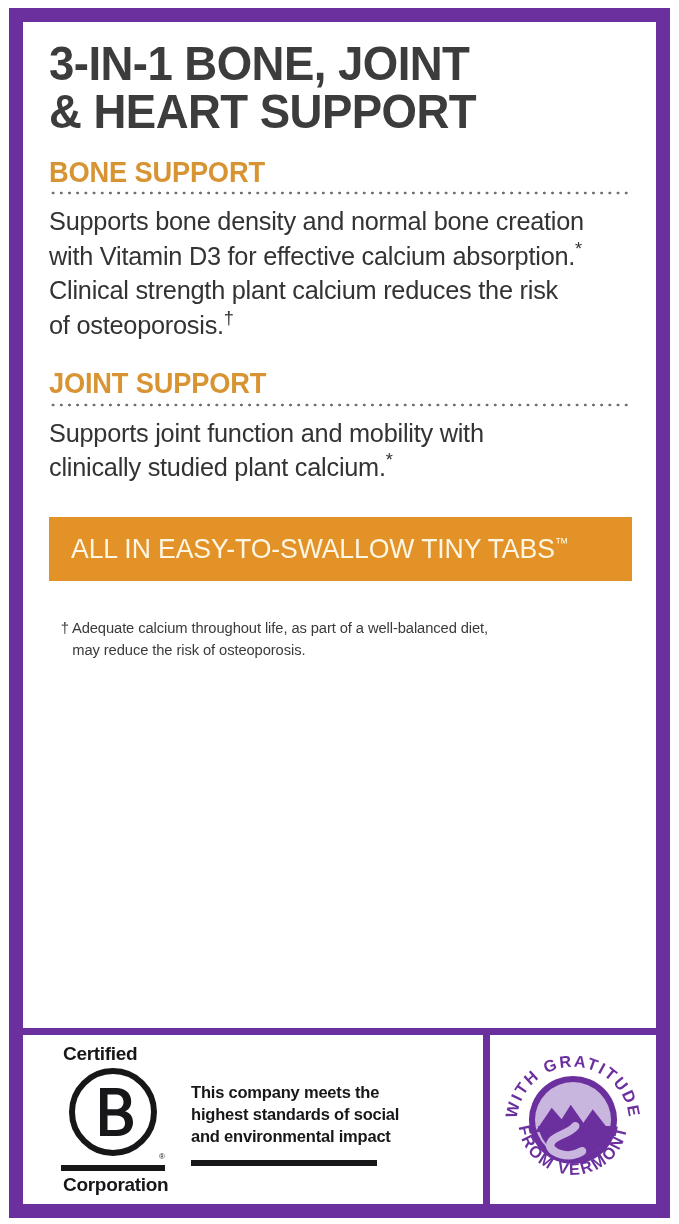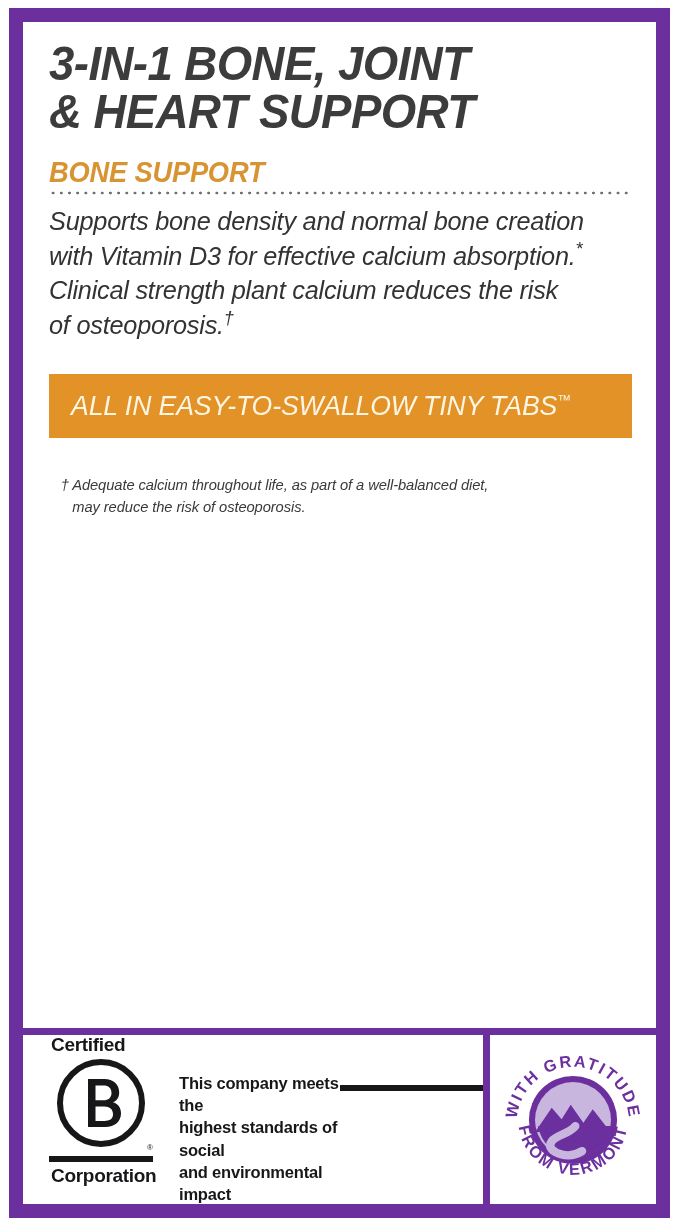--- a/index.html
+++ b/index.html
@@ -28,21 +28,20 @@
     background: #ffffff;
     display: flex;
     flex-direction: column;
   }
   .content {
     flex: 1 1 auto;
     padding: 18px 24px 0 26px;
     box-sizing: border-box;
     display: flex;
     flex-direction: column;
-    font-style: italic;
   }
 
   
   .title {
     color: #3c3c3c;
     font-weight: bold;
     font-size: 49px;
     line-height: 0.97;
     letter-spacing: -0.6px;
     transform: scaleX(0.93);
@@ -136,21 +135,21 @@
     flex: 0 0 auto;
     border-top: 7px solid #6b2f9e;
     display: flex;
     height: 176px;
     box-sizing: border-box;
   }
   .cert-left {
     flex: 1 1 auto;
     display: flex;
     align-items: center;
-    padding-left: 26px;
+    padding-left: 38px;
     box-sizing: border-box;
   }
   .cert-right {
     flex: 0 0 173px;
     border-left: 7px solid #6b2f9e;
     display: flex;
     align-items: center;
     justify-content: center;
     box-sizing: border-box;
   }
@@ -198,21 +197,21 @@
     letter-spacing: -0.3px;
     align-self: flex-start;
     margin-left: 2px;
     margin-top: 3px;
     text-align: right;
   }
   .bcorp-side {
     margin-left: 26px;
     padding-top: 38px;
     display: flex;
-    flex-direction: row;
+    flex-direction: column;
   }
   .bcorp-statement {
     font-size: 16.5px;
     font-weight: bold;
     color: #17171a;
     line-height: 1.34;
     letter-spacing: -0.2px;
     white-space: pre-line;
   }
   .bcorp-side-bar {
@@ -236,20 +235,26 @@
       <div class="section">
         <h2 class="section-heading">BONE SUPPORT</h2>
         <div class="dotted-rule"></div>
         <p class="section-body"><span>Supports bone density and normal bone creation
 with Vitamin D3 for effective calcium absorption.</span><sup>*</sup><span>
 Clinical strength plant calcium reduces the risk
 of osteoporosis.</span><sup>†</sup></p>
       </div>
 
 
+      <div class="section">
+        <h2 class="section-heading">JOINT SUPPORT</h2>
+        <div class="dotted-rule"></div>
+        <p class="section-body"><span>Supports joint function and mobility with
+clinically studied plant calcium.</span><sup>*</sup></p>
+      </div>
 
       <div class="banner">
         <div class="banner-text"><span>ALL IN EASY-TO-SWALLOW TINY TABS</span><sup>™</sup></div>
       </div>
 
       <div class="footnote">† Adequate calcium throughout life, as part of a well-balanced diet,
 may reduce the risk of osteoporosis.</div>
 
     </div>
 

